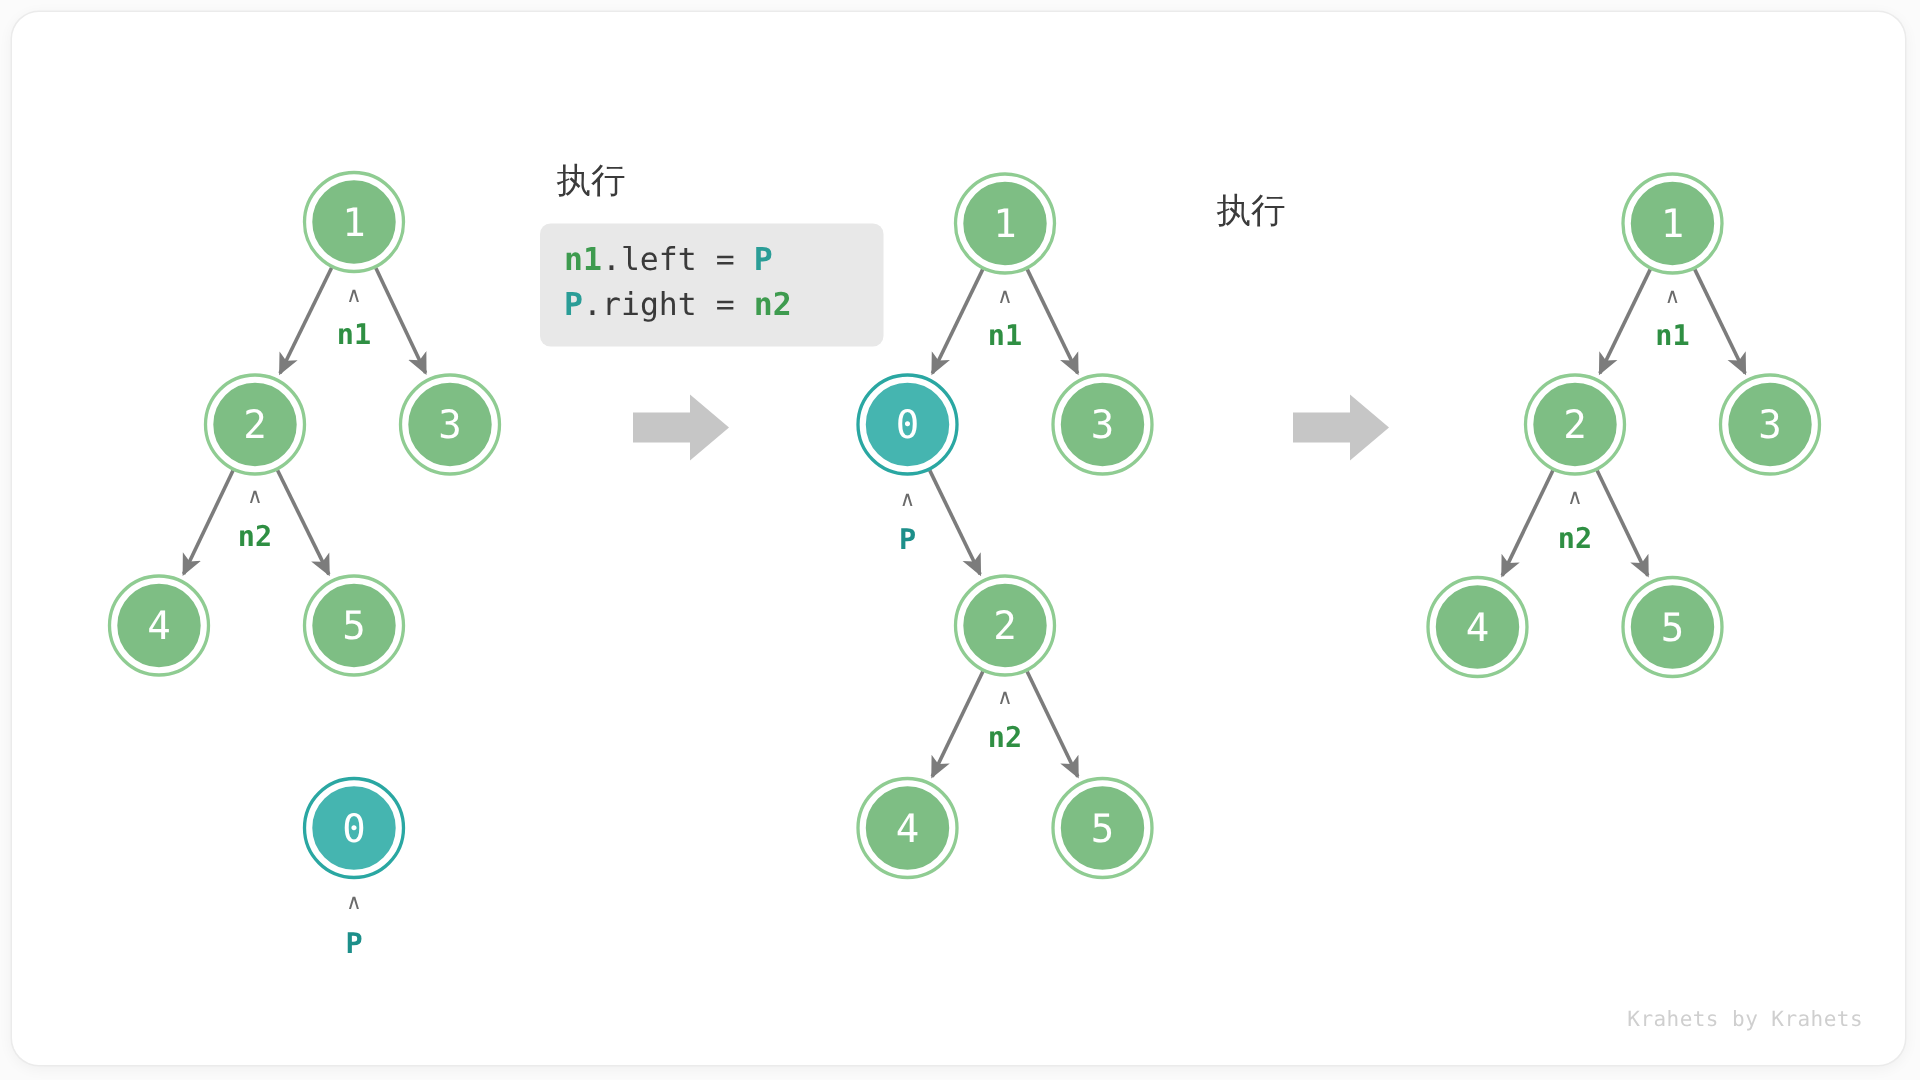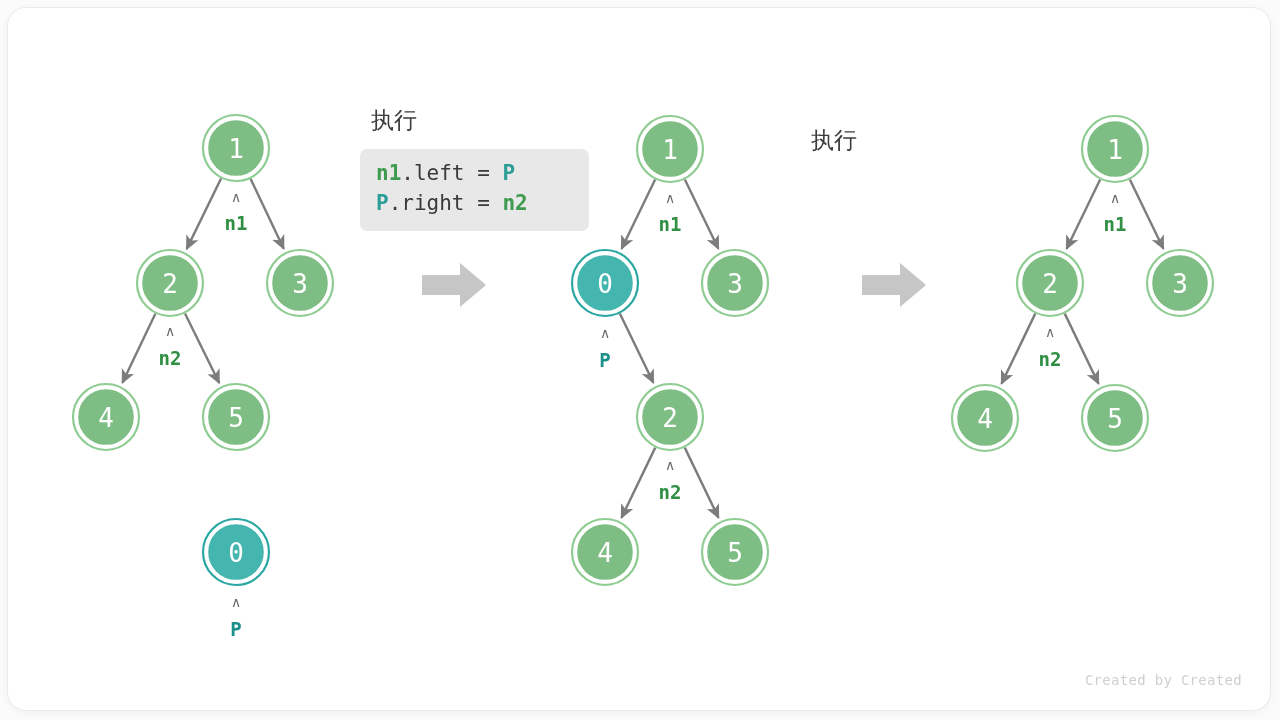--- a/index.html
+++ b/index.html
@@ -248,15 +248,15 @@
           <path d="M414,267 L452,267 L452,255 L478,277 L452,299 L452,287 L414,287 Z" class="blockarrow" fill="#c6c6c6"></path>
           <path d="M854,267 L892,267 L892,255 L918,277 L892,299 L892,287 L854,287 Z" class="blockarrow" fill="#c6c6c6"></path>
         </g>
     </svg>
 
     <div class="step-title" id="step2-title" style="left:363px; top:97px;">执行</div>
     <div class="code-box" id="step2-code" style="left:352px; top:141px; width:197px;"><div class="code-line"><span class="tok-var">n1</span><span class="tok-plain">.left = </span><span class="tok-ptr">P</span></div><div class="code-line"><span class="tok-ptr">P</span><span class="tok-plain">.right = </span><span class="tok-var">n2</span></div></div>
 
     <div class="step-title" id="step3-title" style="left:803px; top:117px;">执行</div>
 
-    <div class="credit">Created by Created</div>
+    <div class="credit">Krahets by Krahets</div>
   </div>
 </div>
 
 </body></html>

